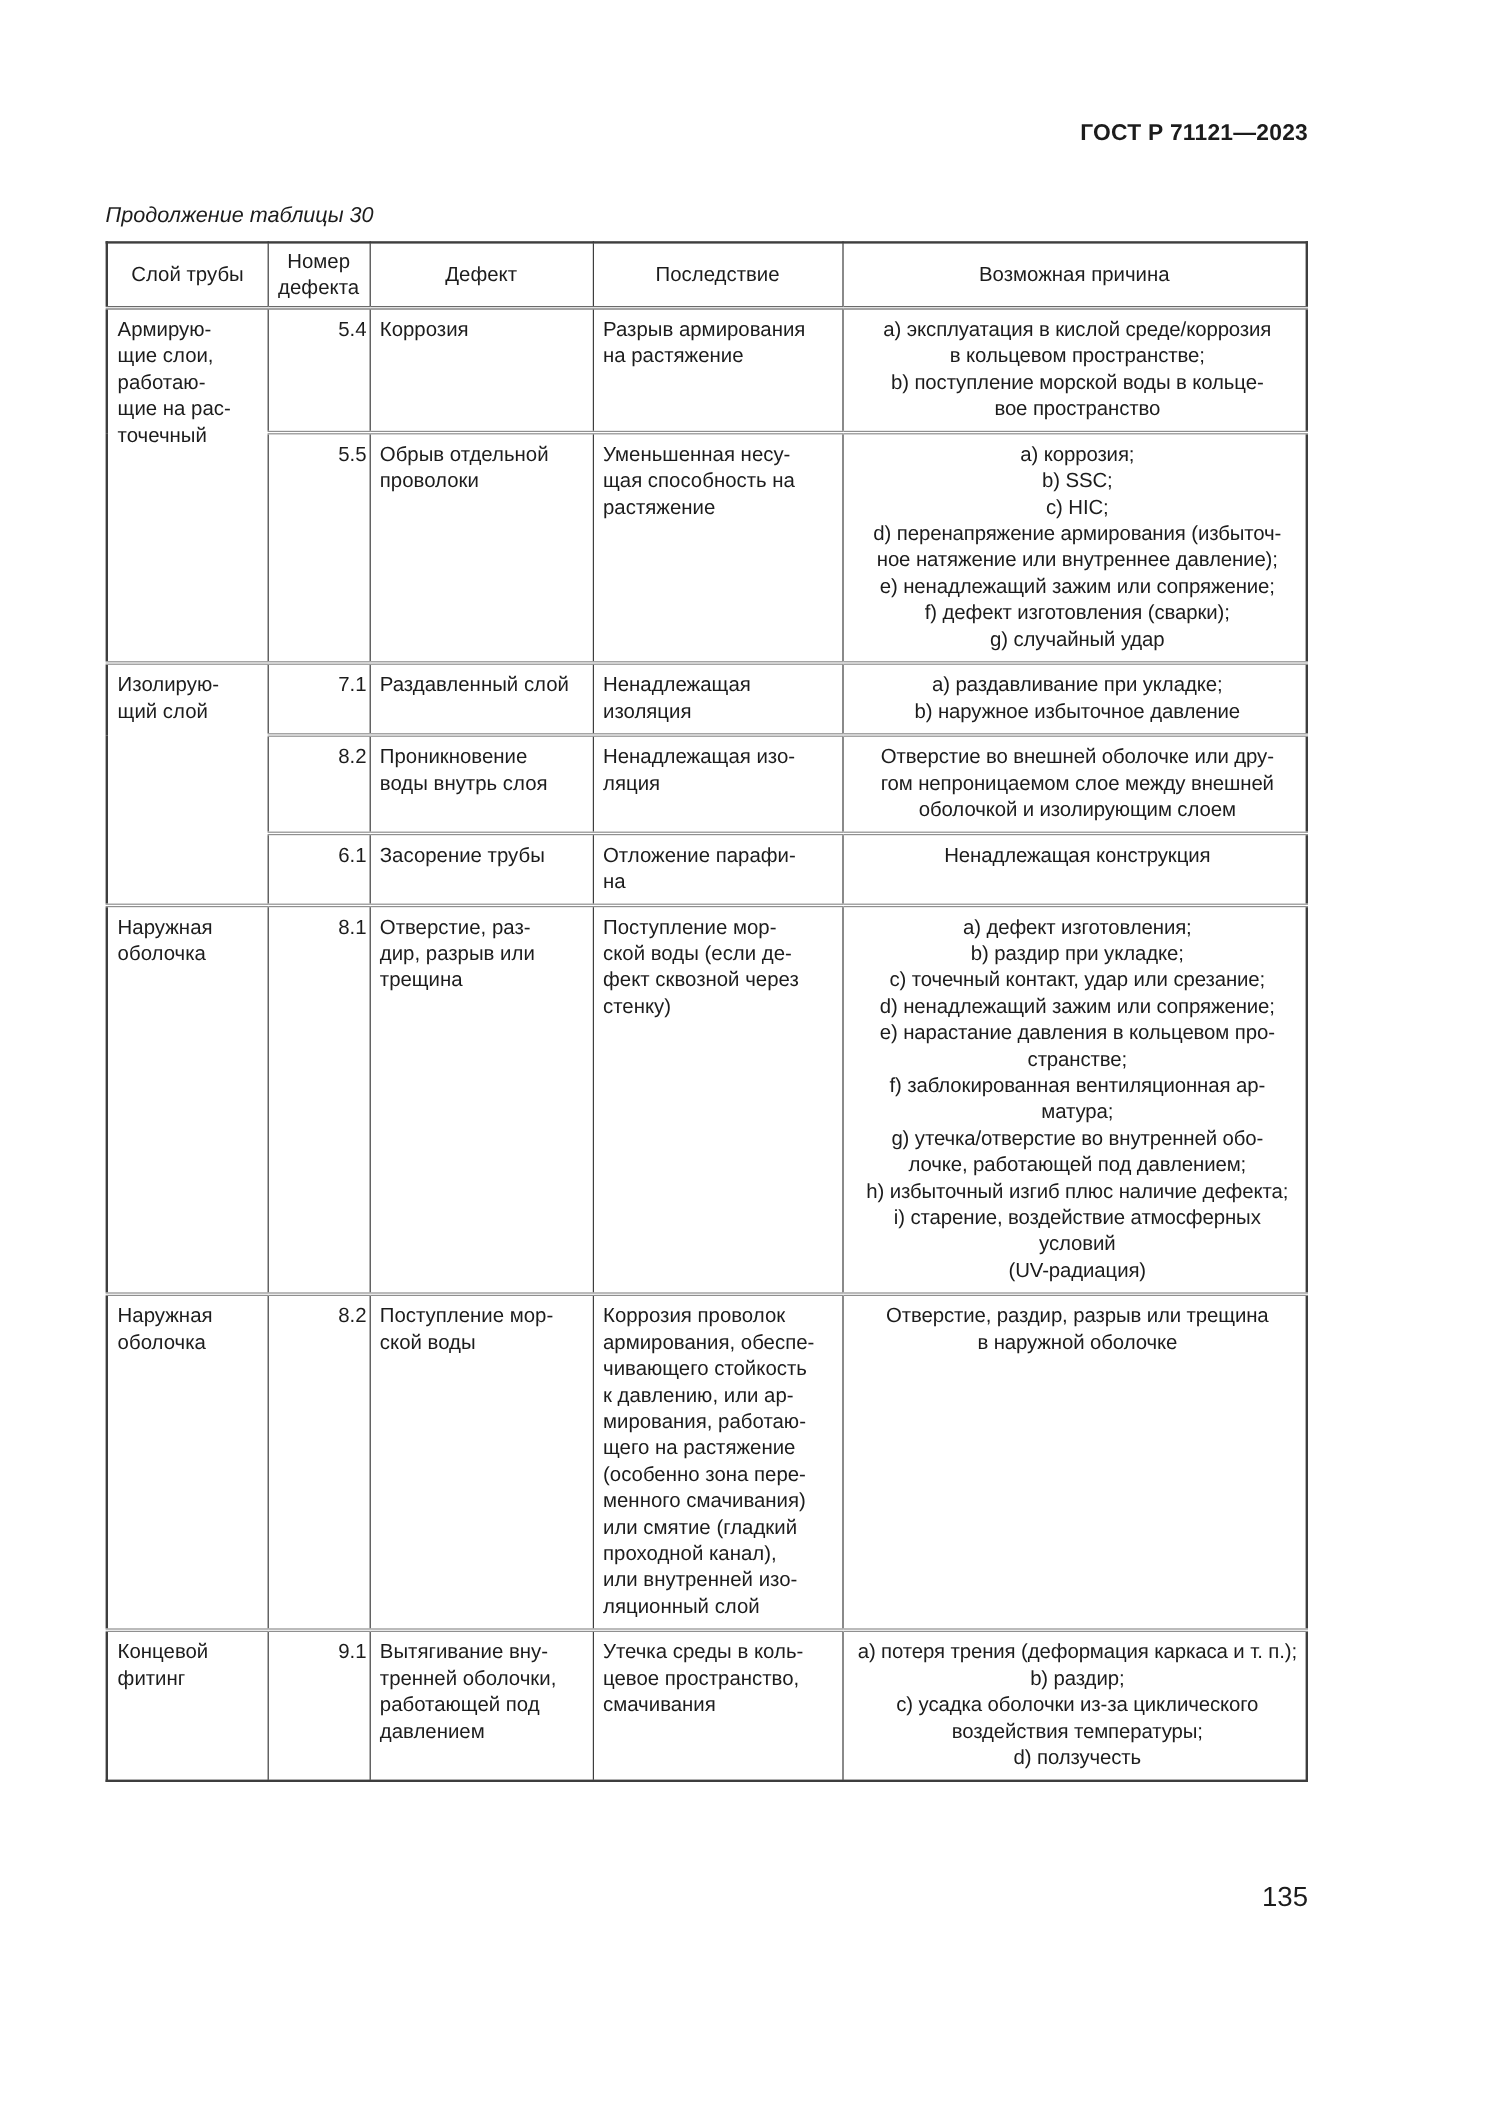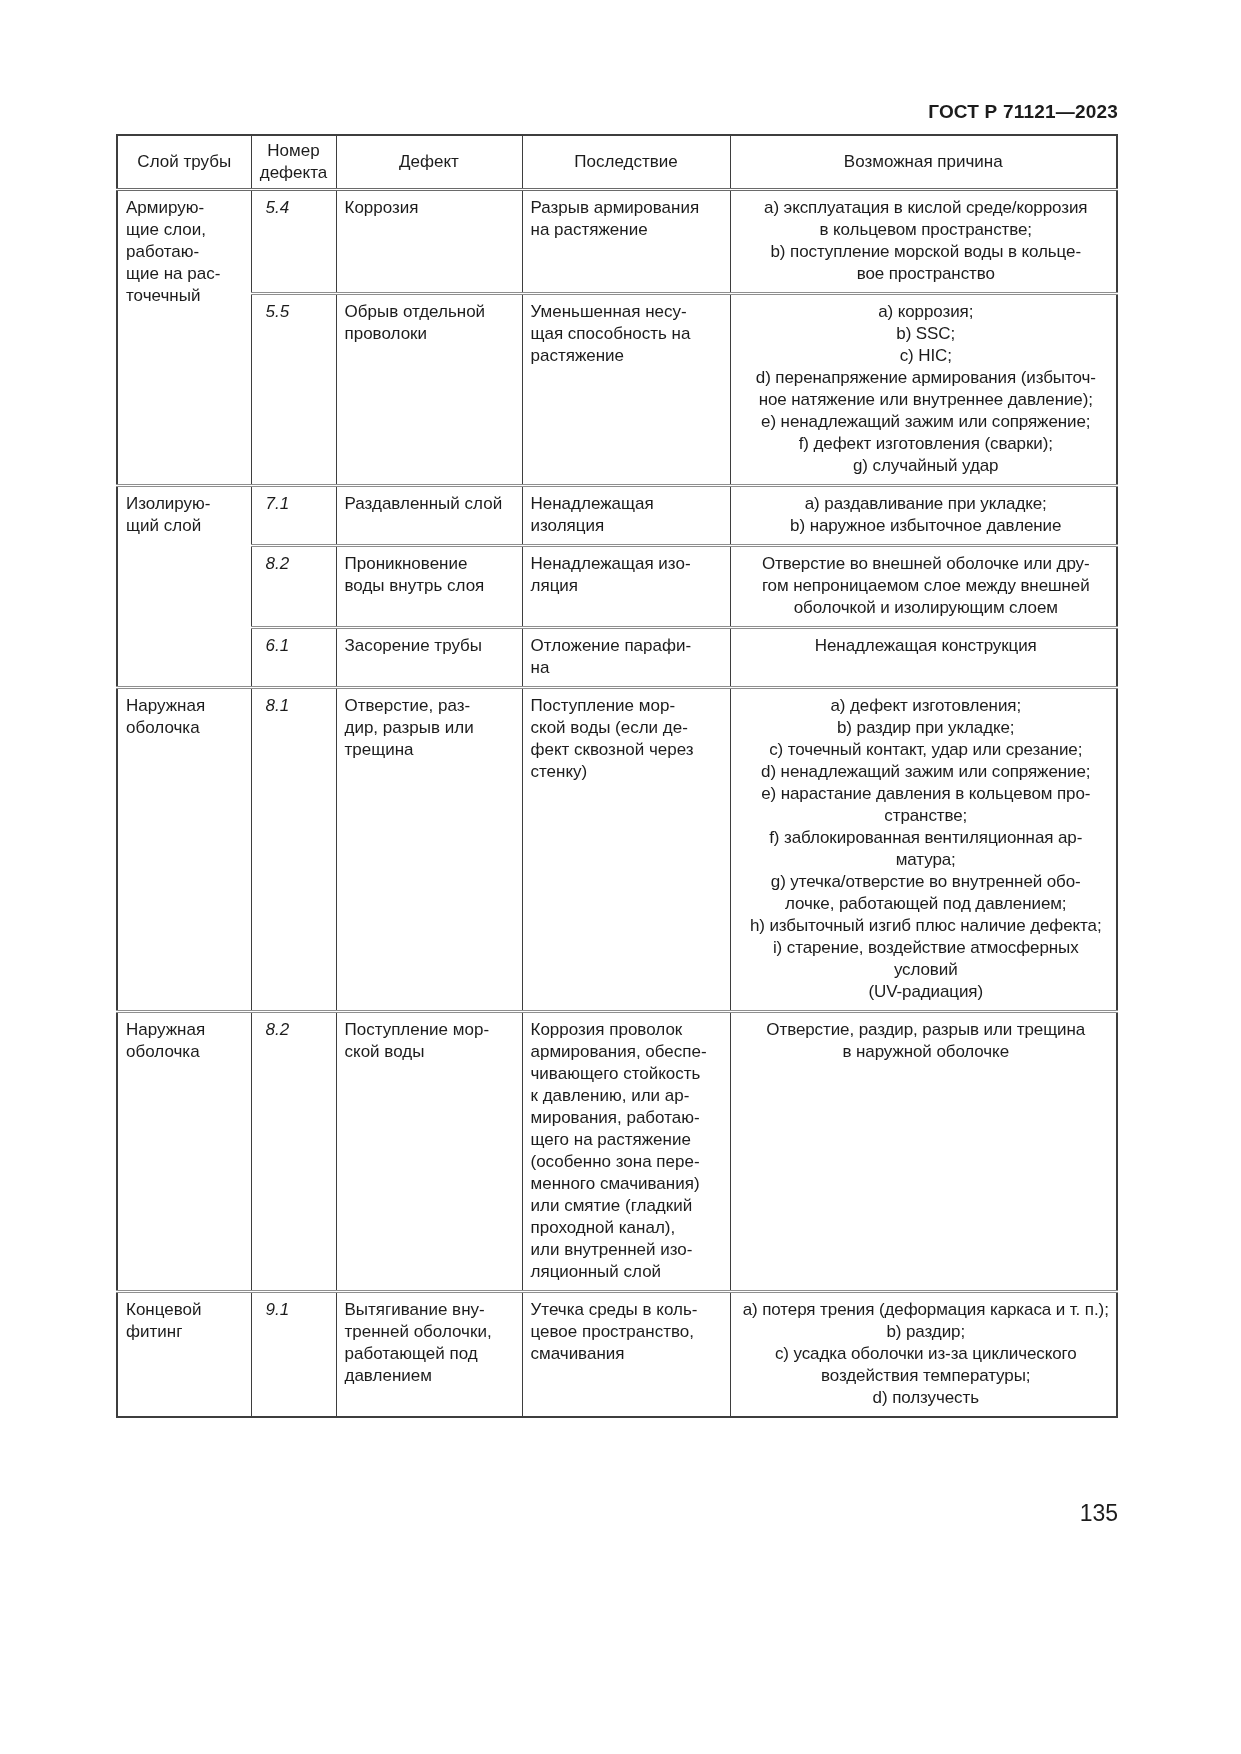--- a/index.html
+++ b/index.html
@@ -4,21 +4,21 @@
 <style>
   html,body{margin:0;padding:0;background:#ffffff;}
   .page{
     position:relative;
     width:1241px;height:1754px;
     background:#ffffff;
     font-family:"Liberation Sans","DejaVu Sans",sans-serif;
     color:#1c1c1c;
     overflow:hidden;
   }
-  .content-col{width:1002px;margin-left:116px;}
+  .content-col{width:1002px;margin-left:88px;}
   .gost-header{
     padding-top:101px;
     text-align:right;
     font-size:19px;
     font-weight:bold;
     letter-spacing:0.2px;
   }
   .table-caption{
     margin-top:46px;
     font-size:18px;
@@ -51,44 +51,44 @@
     padding:6px 8px 7px 8px;
     white-space:pre-line;
   }
   .defect-table tbody td{
     border-top:3px double #8f8f8f;
   }
   .defect-table tbody tr.first-body-row td{
     border-top:none;
   }
   td.cell-no{
-    text-align:left;
+    text-align:right;
     padding-left:14px;
     padding-right:2px;
-    font-style:italic;
   }
   td.cell-cause{
     padding-left:7px;
     padding-right:2px;
     letter-spacing:-0.1px;
     text-align:center;
   }
   .page-number{
     margin-top:82px;
     text-align:right;
     font-size:23px;
   }
 </style>
 </head>
 <body>
 
 <div class="page">
 
   <div class="content-col gost-header">ГОСТ Р 71121—2023</div>
 
+  <div class="content-col table-caption">Продолжение таблицы 30</div>
 
   <table class="defect-table content-col">
     <colgroup>
       <col style="width:13.4%">
       <col style="width:8.5%">
       <col style="width:18.6%">
       <col style="width:20.8%">
       <col style="width:38.7%">
     </colgroup>
     <thead>

